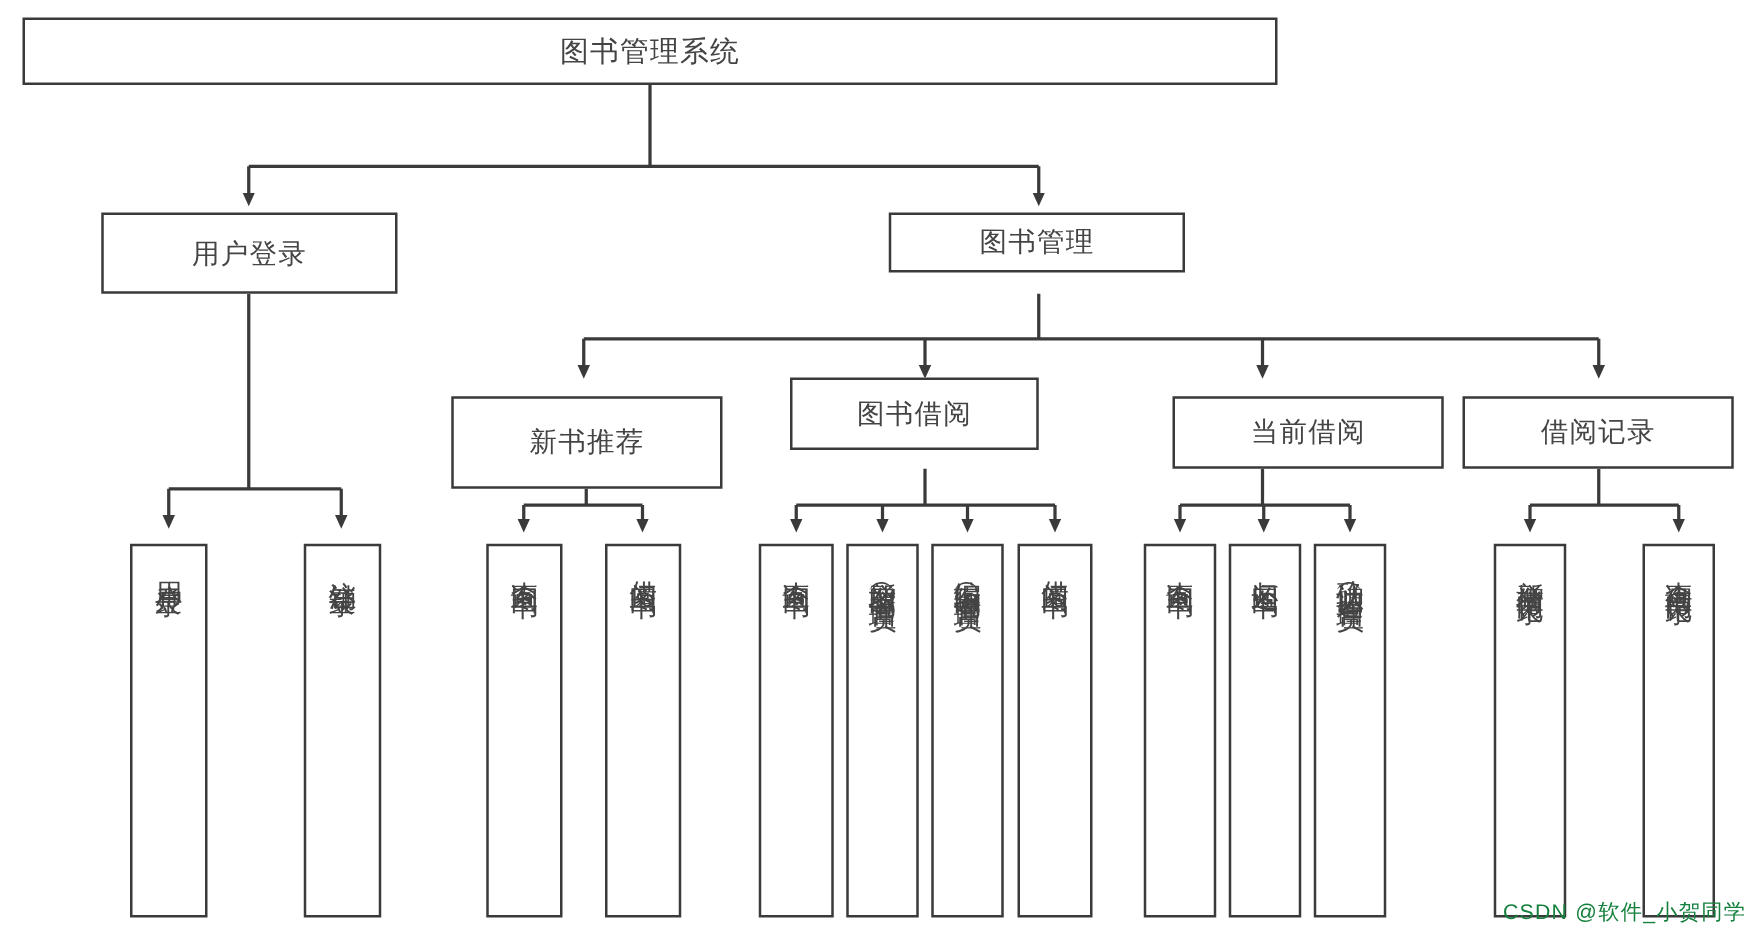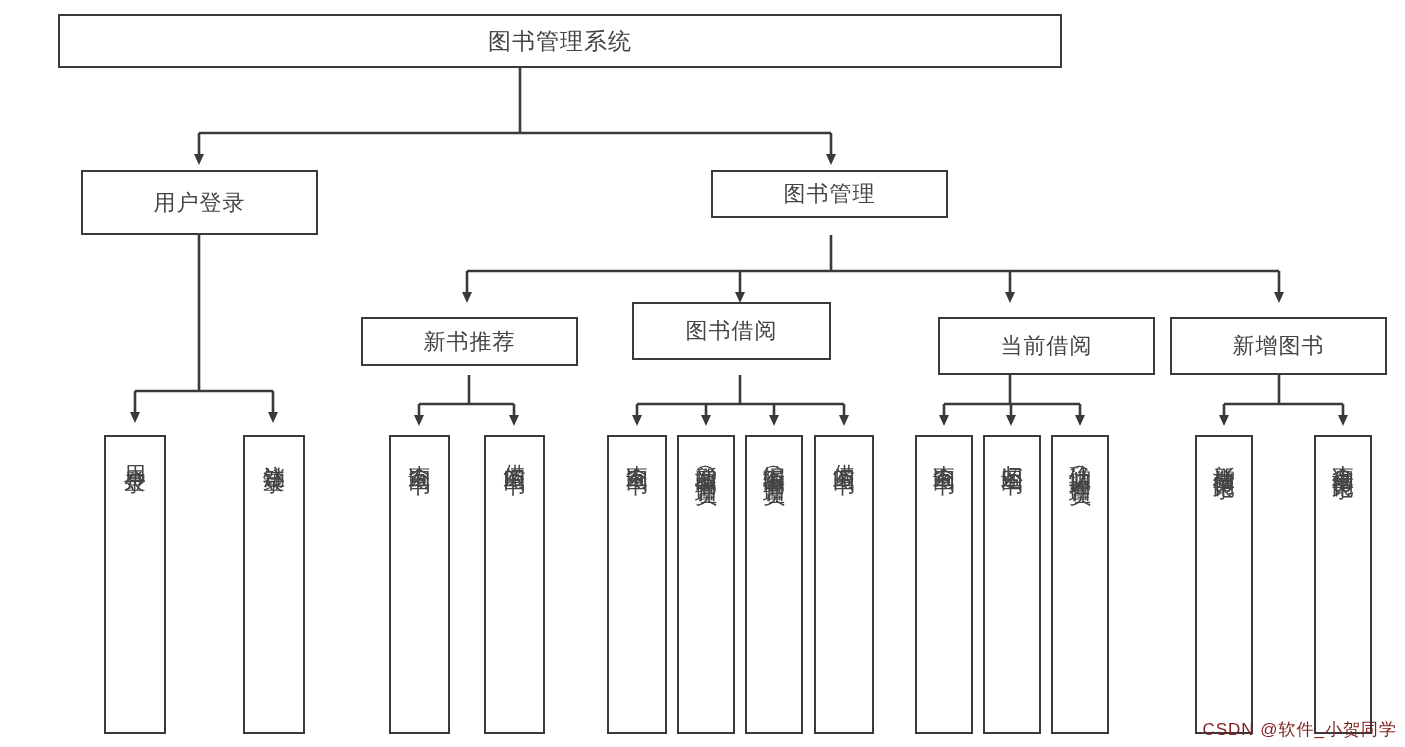--- a/index.html
+++ b/index.html
@@ -48,21 +48,21 @@
     line-height:1.1;
     white-space:nowrap;
     color:#444;
   }
 
   #watermark{
     position:absolute;
     right:8px;
     bottom:6px;
     font-size:17px;
-    color:#7f1d1d;
+    color:#15803d;
     letter-spacing:1px;
     white-space:nowrap;
     pointer-events:none;
   }
 </style>
 </head>
 <body>
 
 <div id="canvas">
 
@@ -109,42 +109,42 @@
       <path d="M1011,404 L1011,416" marker-end="url(#arrow)"></path>
       <path d="M1080,404 L1080,416" marker-end="url(#arrow)"></path>
 
       <path d="M1279,375 L1279,404"></path>
       <path d="M1224,404 L1343,404"></path>
       <path d="M1224,404 L1224,416" marker-end="url(#arrow)"></path>
       <path d="M1343,404 L1343,416" marker-end="url(#arrow)"></path>
     </g>
   </svg>
 
-  <div class="node h-node" id="node-root" style="left:18px;top:14px;width:1004px;height:54px;margin-left:40px;">
+  <div class="node h-node" id="node-root" style="left:18px;top:14px;width:1004px;height:54px;">
     <span class="lbl">图书管理系统</span>
   </div>
 
   <div class="node h-node" style="left:81px;top:170px;width:237px;height:65px;">
     <span class="lbl">用户登录</span>
   </div>
   <div class="node h-node" style="left:711px;top:170px;width:237px;height:48px;">
     <span class="lbl">图书管理</span>
   </div>
 
-  <div class="node h-node" style="left:361px;top:317px;width:217px;height:49px;">
+  <div class="node h-node" style="left:361px;top:317px;width:217px;height:74px;">
     <span class="lbl">新书推荐</span>
   </div>
   <div class="node h-node" style="left:632px;top:302px;width:199px;height:58px;">
     <span class="lbl">图书借阅</span>
   </div>
   <div class="node h-node" style="left:938px;top:317px;width:217px;height:58px;">
     <span class="lbl">当前借阅</span>
   </div>
   <div class="node h-node" style="left:1170px;top:317px;width:217px;height:58px;">
-    <span class="lbl">新增图书</span>
+    <span class="lbl">借阅记录</span>
   </div>
 
   <div class="node v-node" style="left:104px;top:435px;width:62px;height:299px;">
     <span class="lbl">用户登录</span>
   </div>
   <div class="node v-node" style="left:243px;top:435px;width:62px;height:299px;">
     <span class="lbl">注销登录</span>
   </div>
 
   <div class="node v-node" style="left:389px;top:435px;width:61px;height:299px;">

